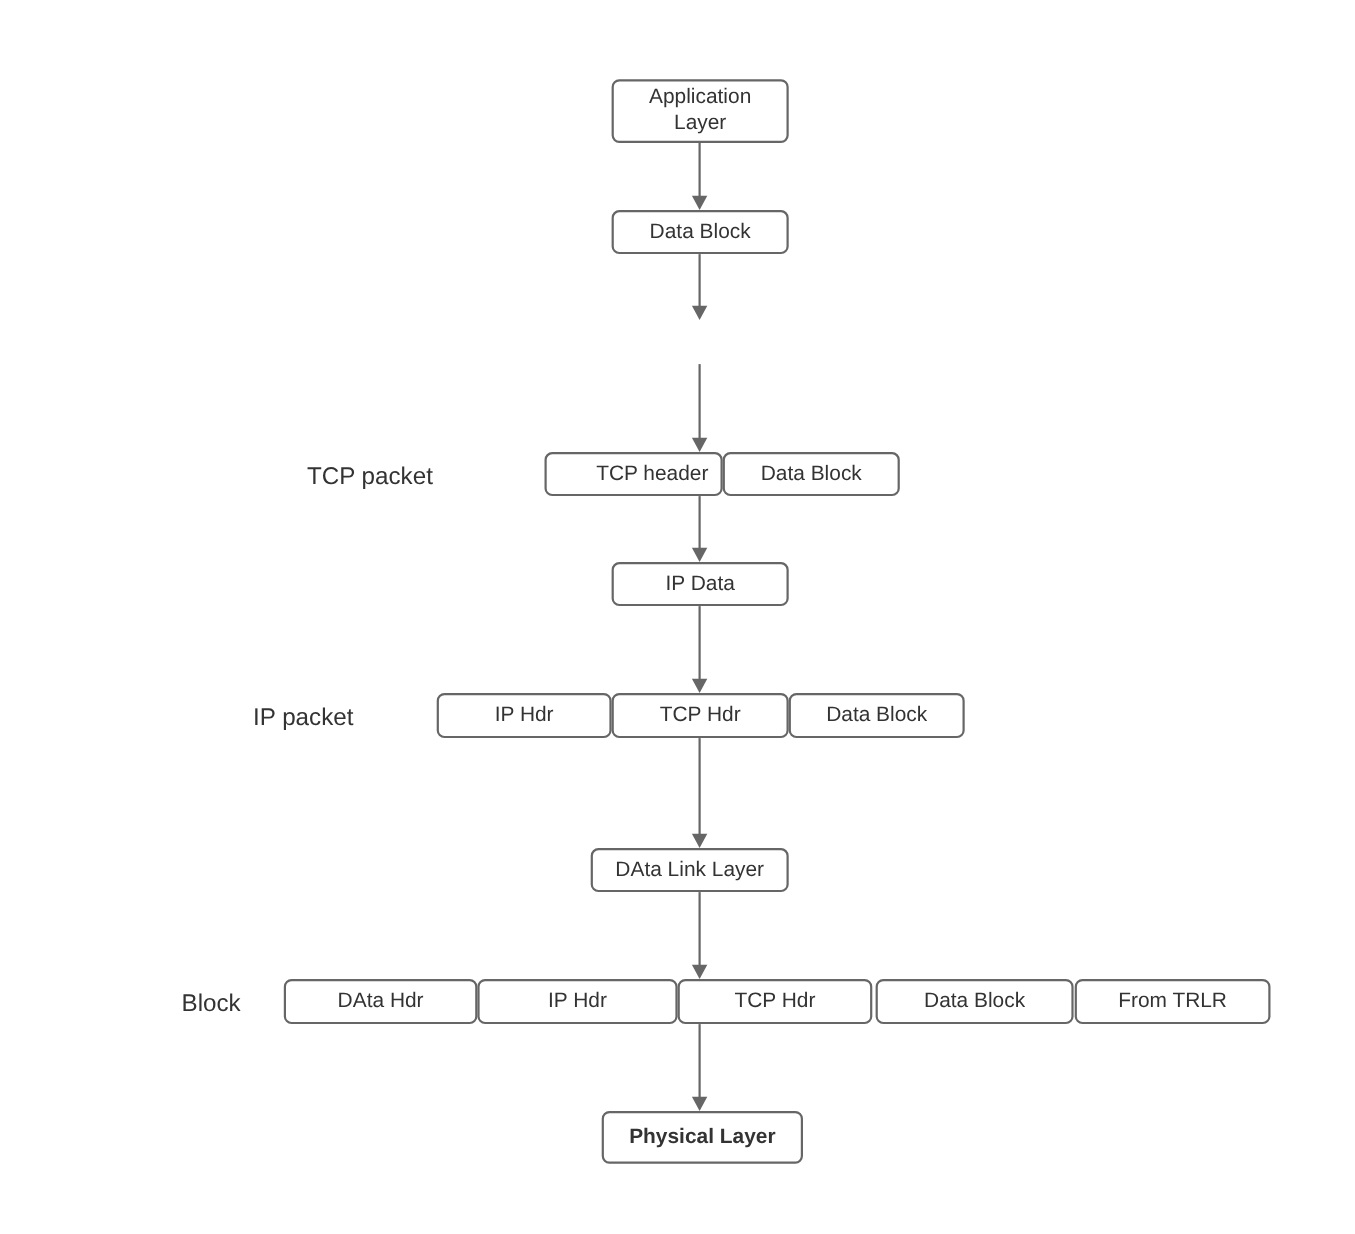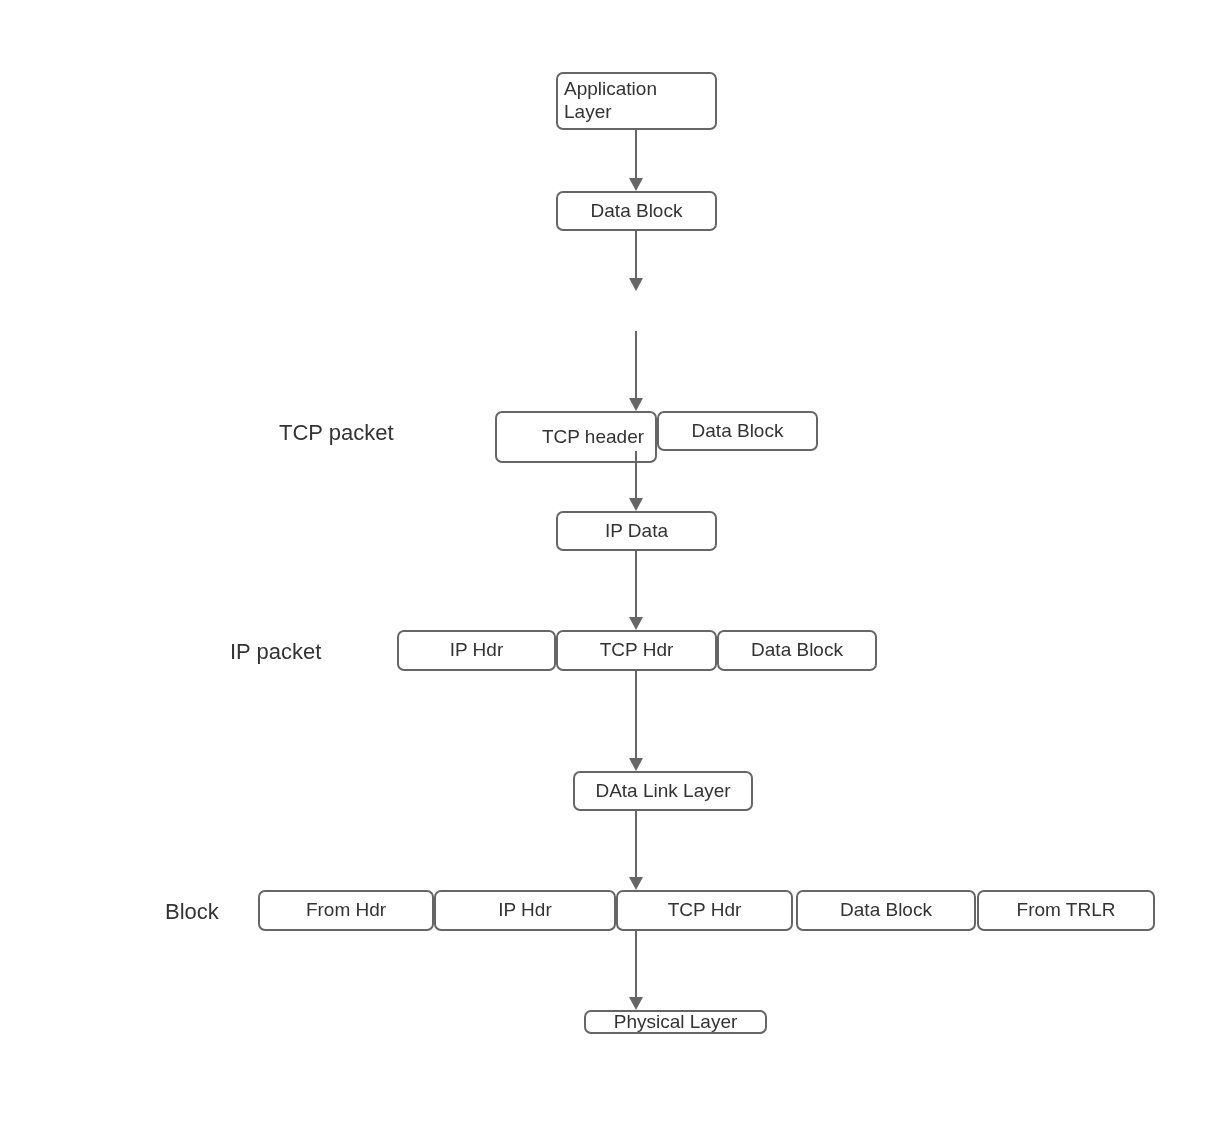--- a/index.html
+++ b/index.html
@@ -17,21 +17,21 @@
   }
   .node {
     position: absolute;
     box-sizing: border-box;
     border: 2px solid #666666;
     border-radius: 7px;
     background: #ffffff;
     display: flex;
     align-items: center;
     justify-content: center;
-    text-align: left;
+    text-align: center;
     font-size: 19px;
     line-height: 1.2;
     color: #333333;
     padding: 2px 6px;
   }
   .row-label {
     position: absolute;
     font-size: 22px;
     color: #333333;
     white-space: nowrap;
@@ -59,21 +59,21 @@
     <span>Application Layer</span>
   </div>
 
   <div class="node" style="left:556px; top:191px; width:161px; height:40px;">
     <span>Data Block</span>
   </div>
 
 
   <div class="row-label" style="left:279px; top:420px;">TCP packet</div>
 
-  <div class="node" style="left:495px; top:411px; width:162px; height:52px;padding-left:40px;">
+  <div class="node" style="left:495px; top:411px; width:162px; height:40px;padding-left:40px;">
     <span>TCP header</span>
   </div>
   <div class="node" style="left:657px; top:411px; width:161px; height:40px;">
     <span>Data Block</span>
   </div>
 
   <div class="node" style="left:556px; top:511px; width:161px; height:40px;">
     <span>IP Data</span>
   </div>
 
@@ -82,43 +82,43 @@
   <div class="node" style="left:397px; top:630px; width:159px; height:41px;">
     <span>IP Hdr</span>
   </div>
   <div class="node" style="left:556px; top:630px; width:161px; height:41px;">
     <span>TCP Hdr</span>
   </div>
   <div class="node" style="left:717px; top:630px; width:160px; height:41px;">
     <span>Data Block</span>
   </div>
 
-  <div class="node" style="left:537px; top:771px; width:180px; height:40px;margin-left:36px;">
+  <div class="node" style="left:537px; top:771px; width:180px; height:40px;">
     <span>DAta Link Layer</span>
   </div>
 
   <div class="row-label" style="left:165px; top:899px;">Block</div>
 
   <div class="node" style="left:258px; top:890px; width:176px; height:41px;">
-    <span>From Hdr</span>
+    <span>DAta Hdr</span>
   </div>
   <div class="node" style="left:434px; top:890px; width:182px; height:41px;">
     <span>IP Hdr</span>
   </div>
   <div class="node" style="left:616px; top:890px; width:177px; height:41px;">
     <span>TCP Hdr</span>
   </div>
   <div class="node" style="left:796px; top:890px; width:180px; height:41px;">
     <span>Data Block</span>
   </div>
   <div class="node" style="left:977px; top:890px; width:178px; height:41px;">
     <span>From TRLR</span>
   </div>
 
-  <div class="node" style="left:584px; top:1010px; width:183px; height:24px;">
+  <div class="node" style="left:547px; top:1010px; width:183px; height:48px;font-weight:bold;">
     <span>Physical Layer</span>
   </div>
 
   <div class="arrow-line" style="left:635px; top:130px; height:49px;"></div>
   <div class="arrow-head" style="left:629px; top:178px;"></div>
 
   <div class="arrow-line" style="left:635px; top:231px; height:48px;"></div>
   <div class="arrow-head" style="left:629px; top:278px;"></div>
 
   <div class="arrow-line" style="left:635px; top:331px; height:68px;"></div>

